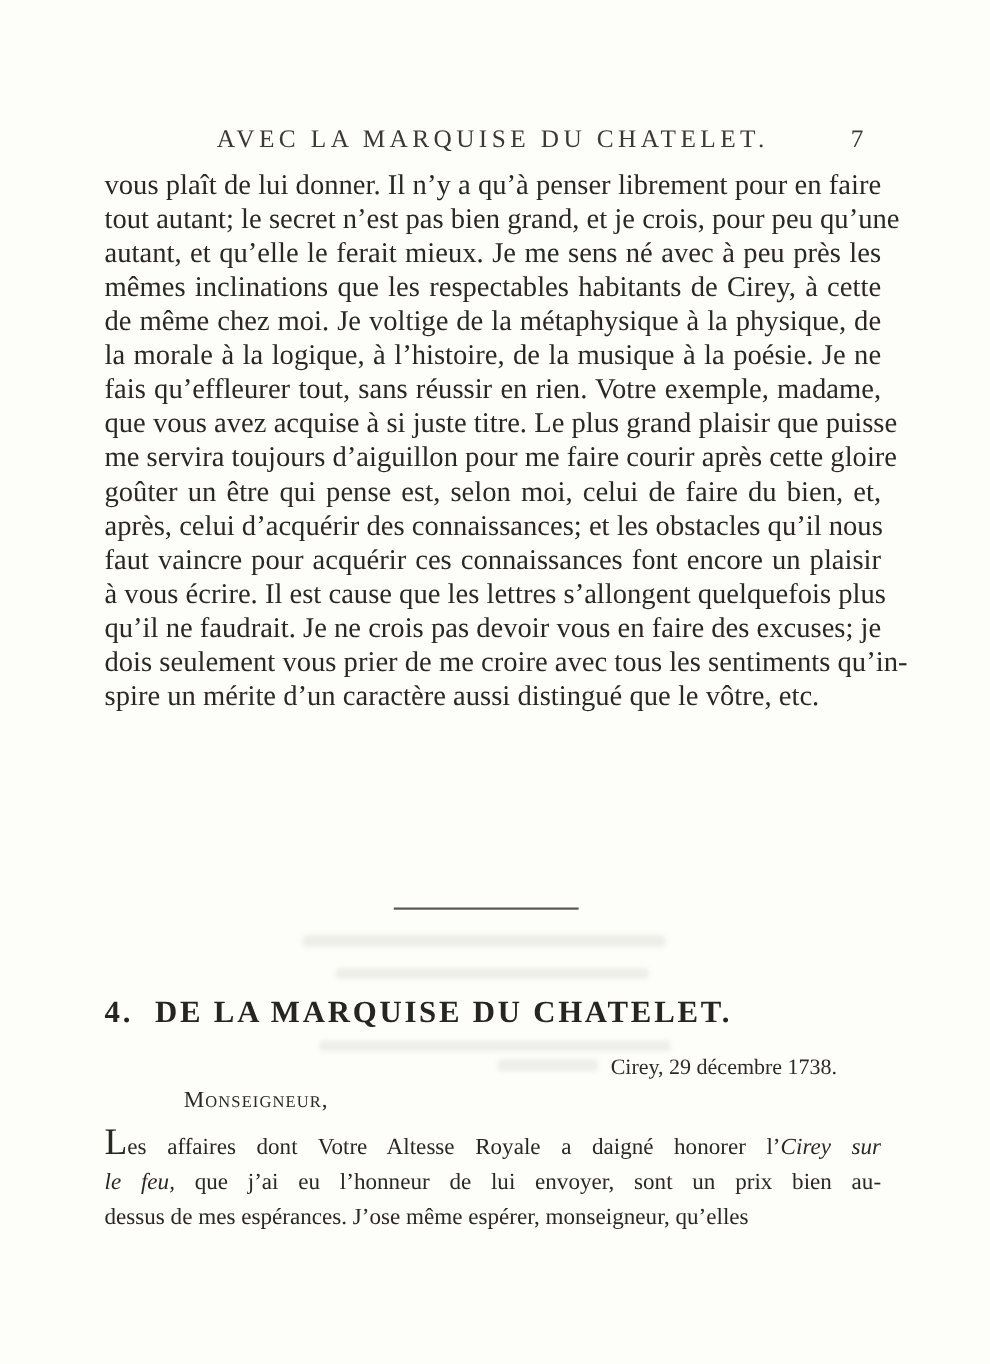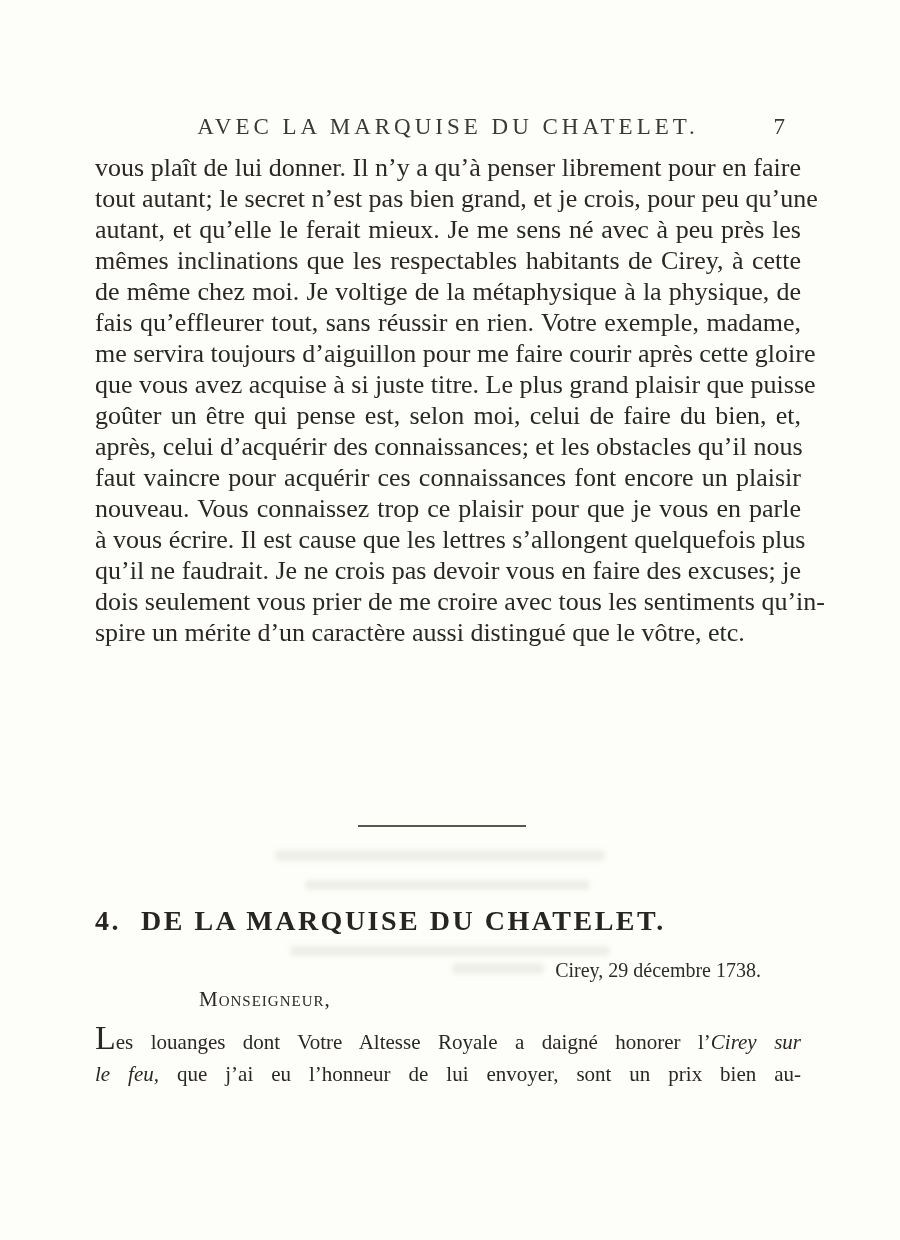--- a/index.html
+++ b/index.html
@@ -100,21 +100,20 @@
   .dateline .inner { margin-right: 40px; }
 
   
   .salutation {
     position: absolute;
     top: 987px; left: 167px;
     font-size: 21px;
     font-variant: small-caps;
     letter-spacing: 1px;
     color: #2b2824;
-    margin-left: 32px;
   }
 
   
   .letter-open {
     position: absolute;
     top: 1026px; left: 95px; width: 706px;
     font-size: 21px;
     color: #2b2824;
   }
   .letter-open .tline { line-height: 32px; height: 32px; }
@@ -133,27 +132,27 @@
     <div class="running-header">AVEC LA MARQUISE DU CHATELET.</div>
     <div class="page-number">7</div>
   </div>
 
   <div class="letter-end">
     <div class="tline">vous plaît de lui donner. Il n’y a qu’à penser librement pour en faire</div>
     <div class="tline">tout autant; le secret n’est pas bien grand, et je crois, pour peu qu’une</div>
     <div class="tline">autant, et qu’elle le ferait mieux. Je me sens né avec à peu près les</div>
     <div class="tline">mêmes inclinations que les respectables habitants de Cirey, à cette</div>
     <div class="tline">de même chez moi. Je voltige de la métaphysique à la physique, de</div>
+    <div class="tline">la morale à la logique, à l’histoire, de la musique à la poésie. Je ne</div>
     <div class="tline">fais qu’effleurer tout, sans réussir en rien. Votre exemple, madame,</div>
+    <div class="tline">que vous avez acquise à si juste titre. Le plus grand plaisir que puisse</div>
     <div class="tline">me servira toujours d’aiguillon pour me faire courir après cette gloire</div>
-    <div class="tline">que vous avez acquise à si juste titre. Le plus grand plaisir que puisse</div>
     <div class="tline">goûter un être qui pense est, selon moi, celui de faire du bien, et,</div>
     <div class="tline">après, celui d’acquérir des connaissances; et les obstacles qu’il nous</div>
     <div class="tline">faut vaincre pour acquérir ces connaissances font encore un plaisir</div>
-    <div class="tline">nouveau. Vous connaissez trop ce plaisir pour que je vous en parle</div>
     <div class="tline">à vous écrire. Il est cause que les lettres s’allongent quelquefois plus</div>
     <div class="tline">qu’il ne faudrait. Je ne crois pas devoir vous en faire des excuses; je</div>
     <div class="tline">dois seulement vous prier de me croire avec tous les sentiments qu’in-</div>
     <div class="tline last">spire un mérite d’un caractère aussi distingué que le vôtre, etc.</div>
   </div>
 
   <div class="divider"></div>
 
   <div class="smudge s1"></div>
   <div class="smudge s2"></div>
@@ -164,17 +163,18 @@
     <span class="num">4.</span><span>DE LA MARQUISE DU CHATELET.</span>
   </div>
 
   <div class="dateline">
     <span class="inner">Cirey, 29 décembre 1738.</span>
   </div>
 
   <div class="salutation">Monseigneur,</div>
 
   <div class="letter-open">
-    <div class="tline"><span class="initial">L</span><span>es louanges dont Votre Altesse Royale a daigné honorer l’</span><span class="ital">Cirey sur</span></div>
+    <div class="tline"><span class="initial">L</span><span>es affaires dont Votre Altesse Royale a daigné honorer l’</span><span class="ital">Cirey sur</span></div>
     <div class="tline"><span class="ital">le feu, </span><span>que j’ai eu l’honneur de lui envoyer, sont un prix bien au-</span></div>
+    <div class="tline last">dessus de mes espérances. J’ose même espérer, monseigneur, qu’elles</div>
   </div>
 
 </div>
 
 </body></html>

